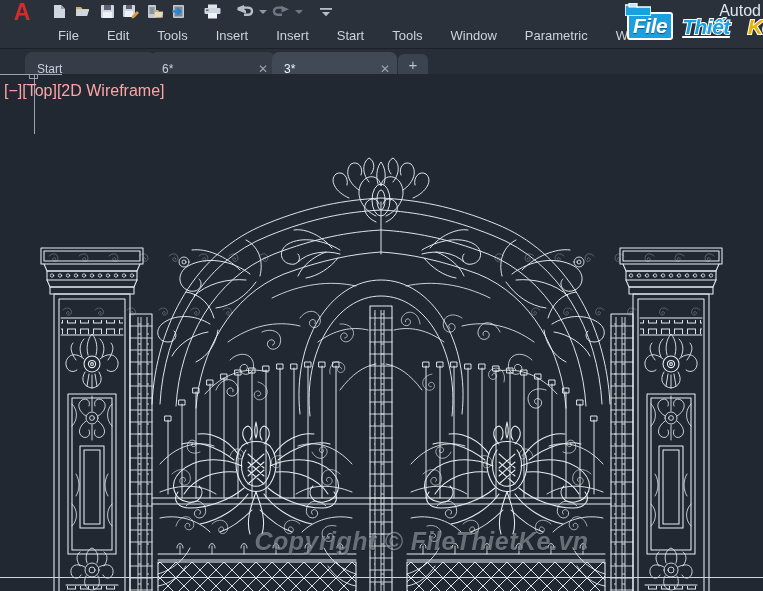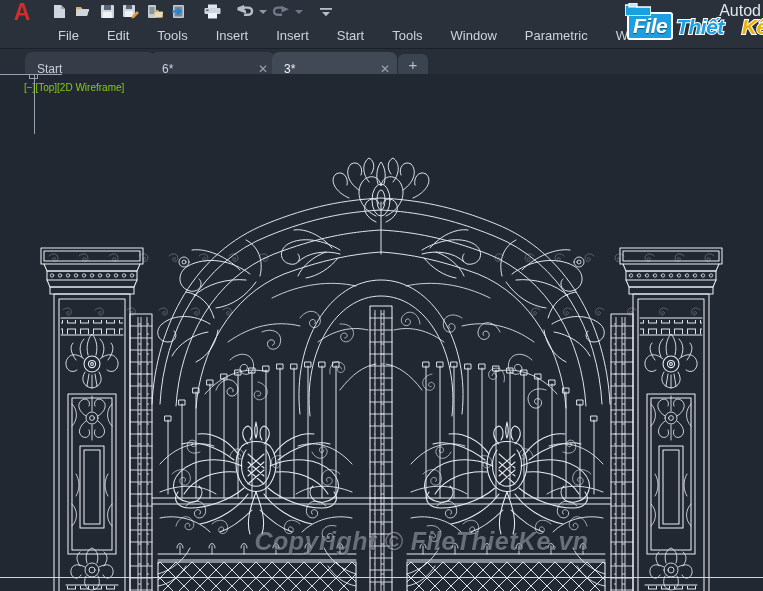--- a/index.html
+++ b/index.html
@@ -61,21 +61,21 @@
     letter-spacing:-0.5px;
     z-index:6;
     pointer-events:none;
   }
   .wm-file {
     background:#1a9fe0; color:#ffffff;
     padding:1px 4px 2px 4px; border-radius:3px;
     border:2px solid #ffffff;
     text-shadow:0 1px 1px rgba(0,0,0,.45);
   }
-  .wm-thiet { color:#1a9fe0; -webkit-text-stroke:2px #ffffff; paint-order:stroke fill; margin-left:3px; }
+  .wm-thiet { color:#1a9fe0; -webkit-text-stroke:2px #ffffff; paint-order:stroke fill; margin-left:9px;text-decoration:underline; }
   .wm-ke    { color:#eab308; -webkit-text-stroke:2px #ffffff; paint-order:stroke fill; margin-left:18px; }
   .wm-vn    { color:#1a9fe0; -webkit-text-stroke:2px #ffffff; paint-order:stroke fill; font-size:13px; margin-left:1px; }
   .wm-folder {
     position:absolute; left:-2px; top:-9px;
     width:26px; height:13px; z-index:1;
   }
 
   
   .tabbar {
     position:absolute; left:0; top:49px; width:763px; height:25px;
@@ -102,22 +102,22 @@
     display:flex; align-items:center; justify-content:center;
     color:#b9c1cb; font-size:15px; line-height:1;
   }
 
   
   .canvas {
     position:absolute; left:0; top:74px; width:763px; height:517px;
     background:#222831; overflow:hidden;
   }
   .vp-label {
-    position:absolute; left:24px; top:8px;
-    font-size:10px; color:#84cc16; white-space:nowrap; z-index:4;
+    position:absolute; left:4px; top:8px;
+    font-size:16px; color:#fca5a5; white-space:nowrap; z-index:4;
   }
   .ucs-v { position:absolute; left:34px; top:0px; width:1px; height:60px; background:#9aa3b0; }
   .ucs-h { position:absolute; left:0px;  top:0px; width:62px; height:1px; background:#9aa3b0; }
   .ucs-tick { position:absolute; left:29px; top:0px; width:9px; height:5px; border:1px solid #9aa3b0; border-top:none; }
 
   .ground {
     position:absolute; left:0; bottom:13px; width:763px; height:1px; background:#cfd6de;
   }
 
   

